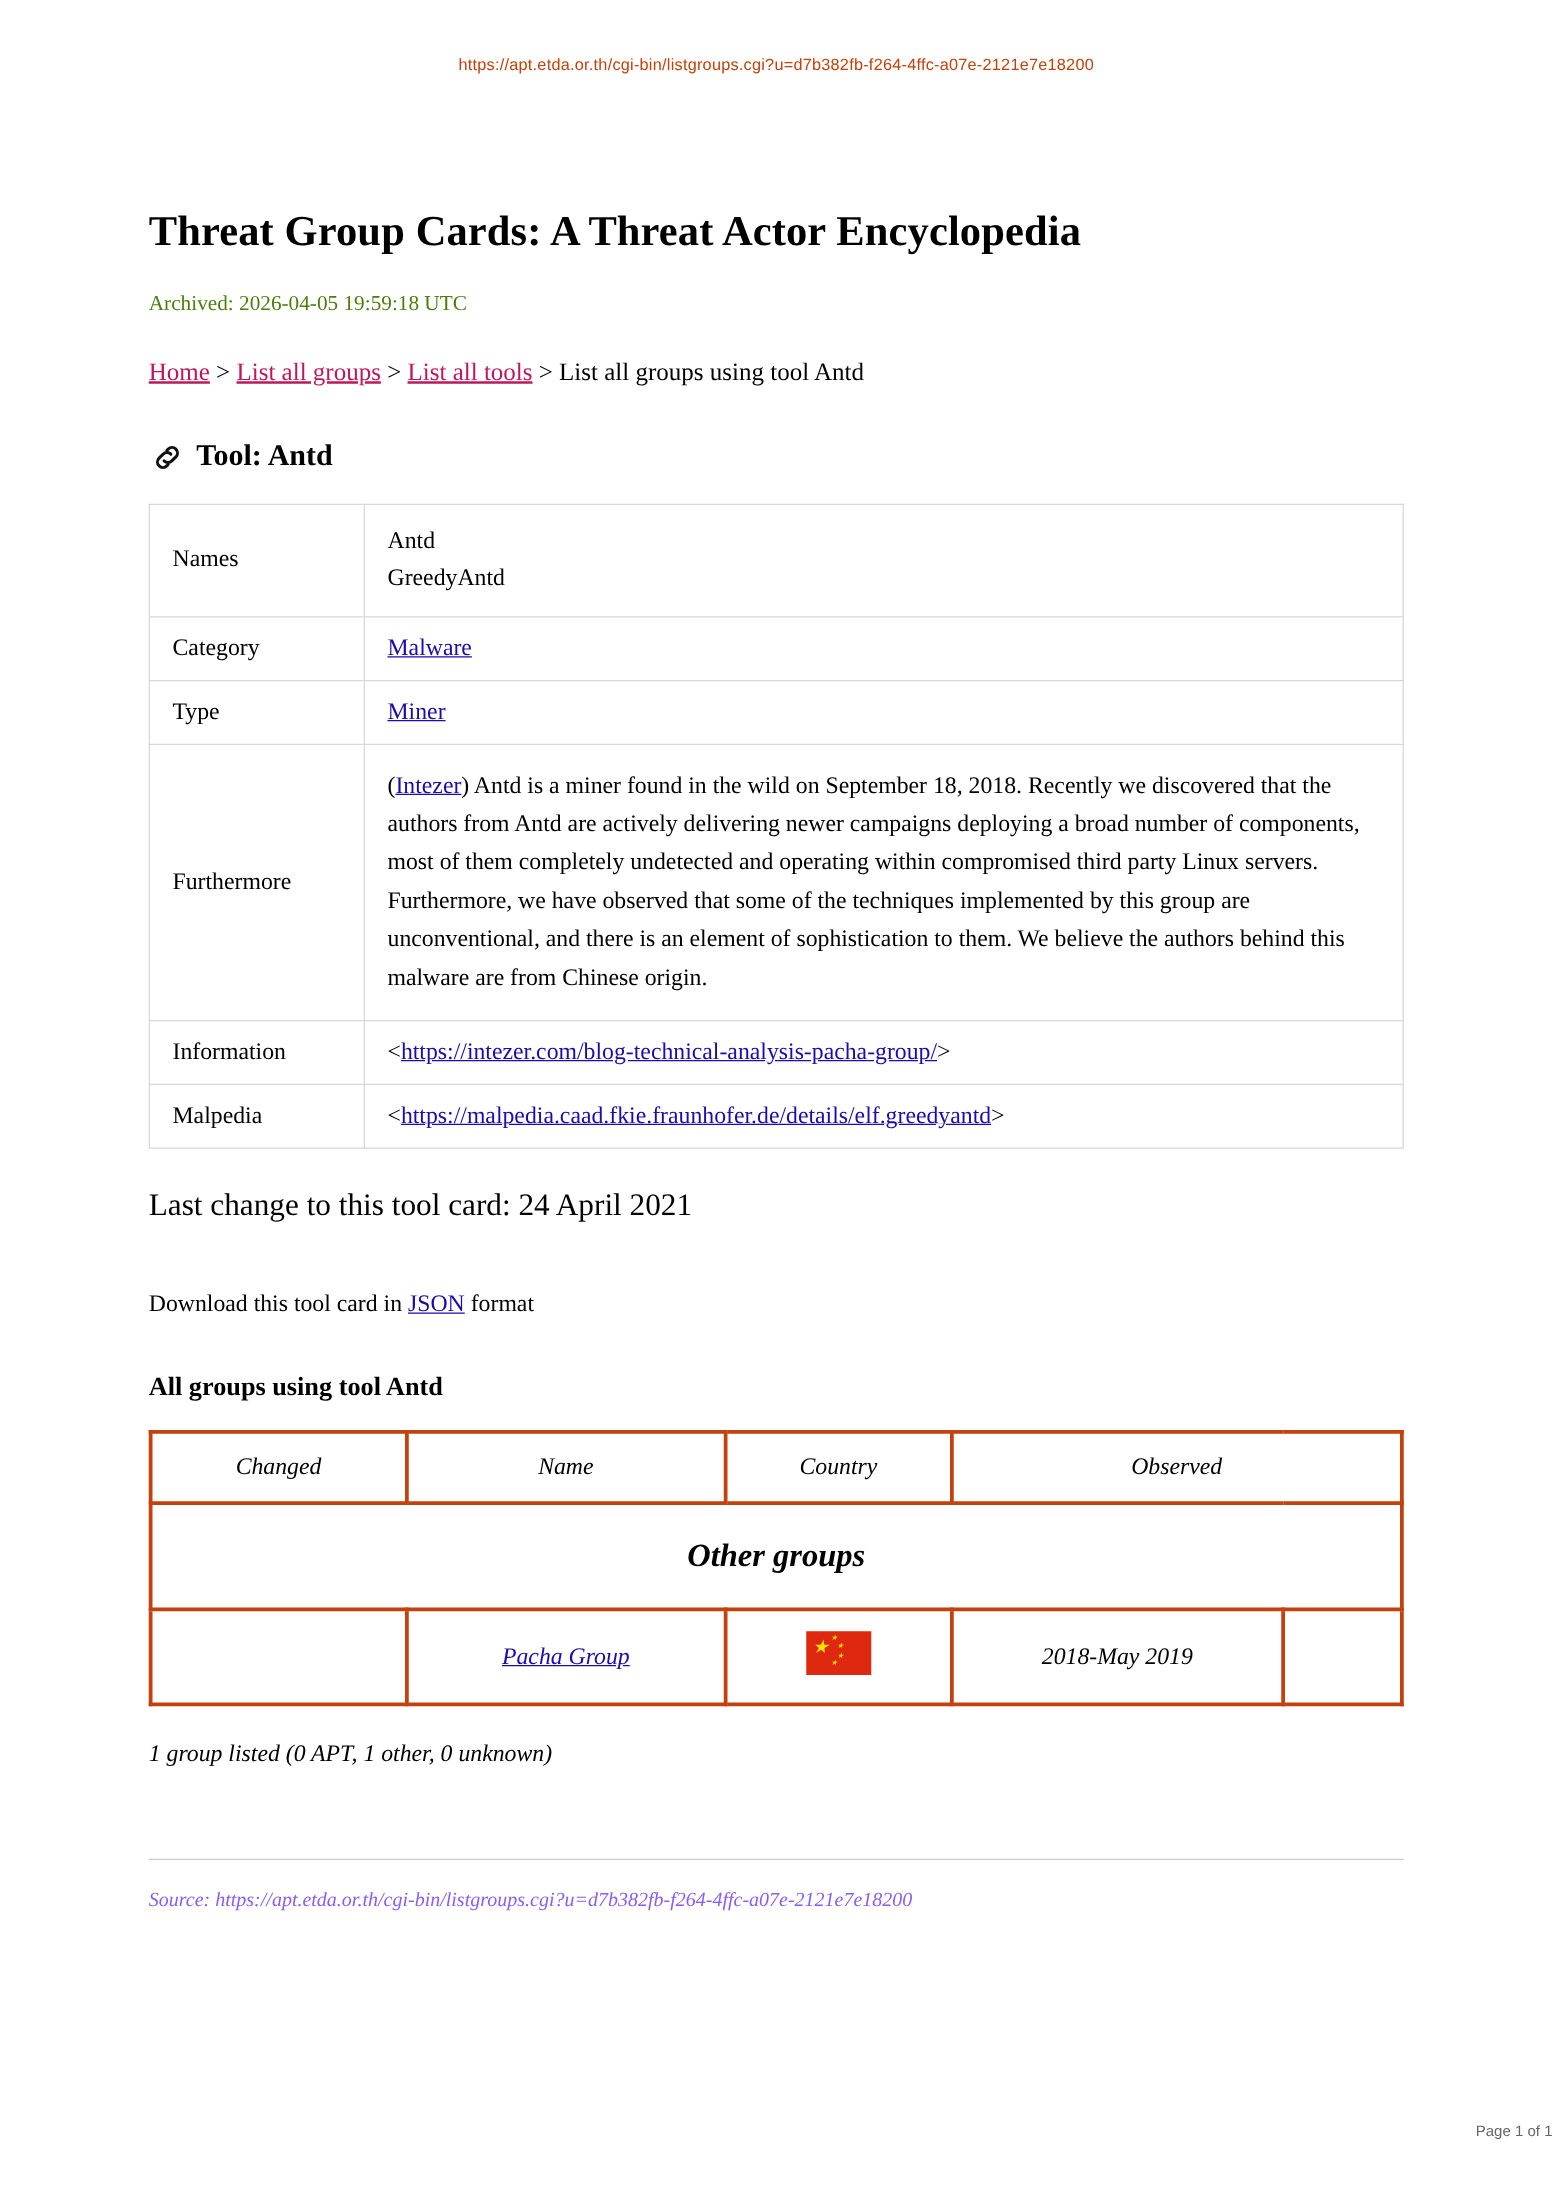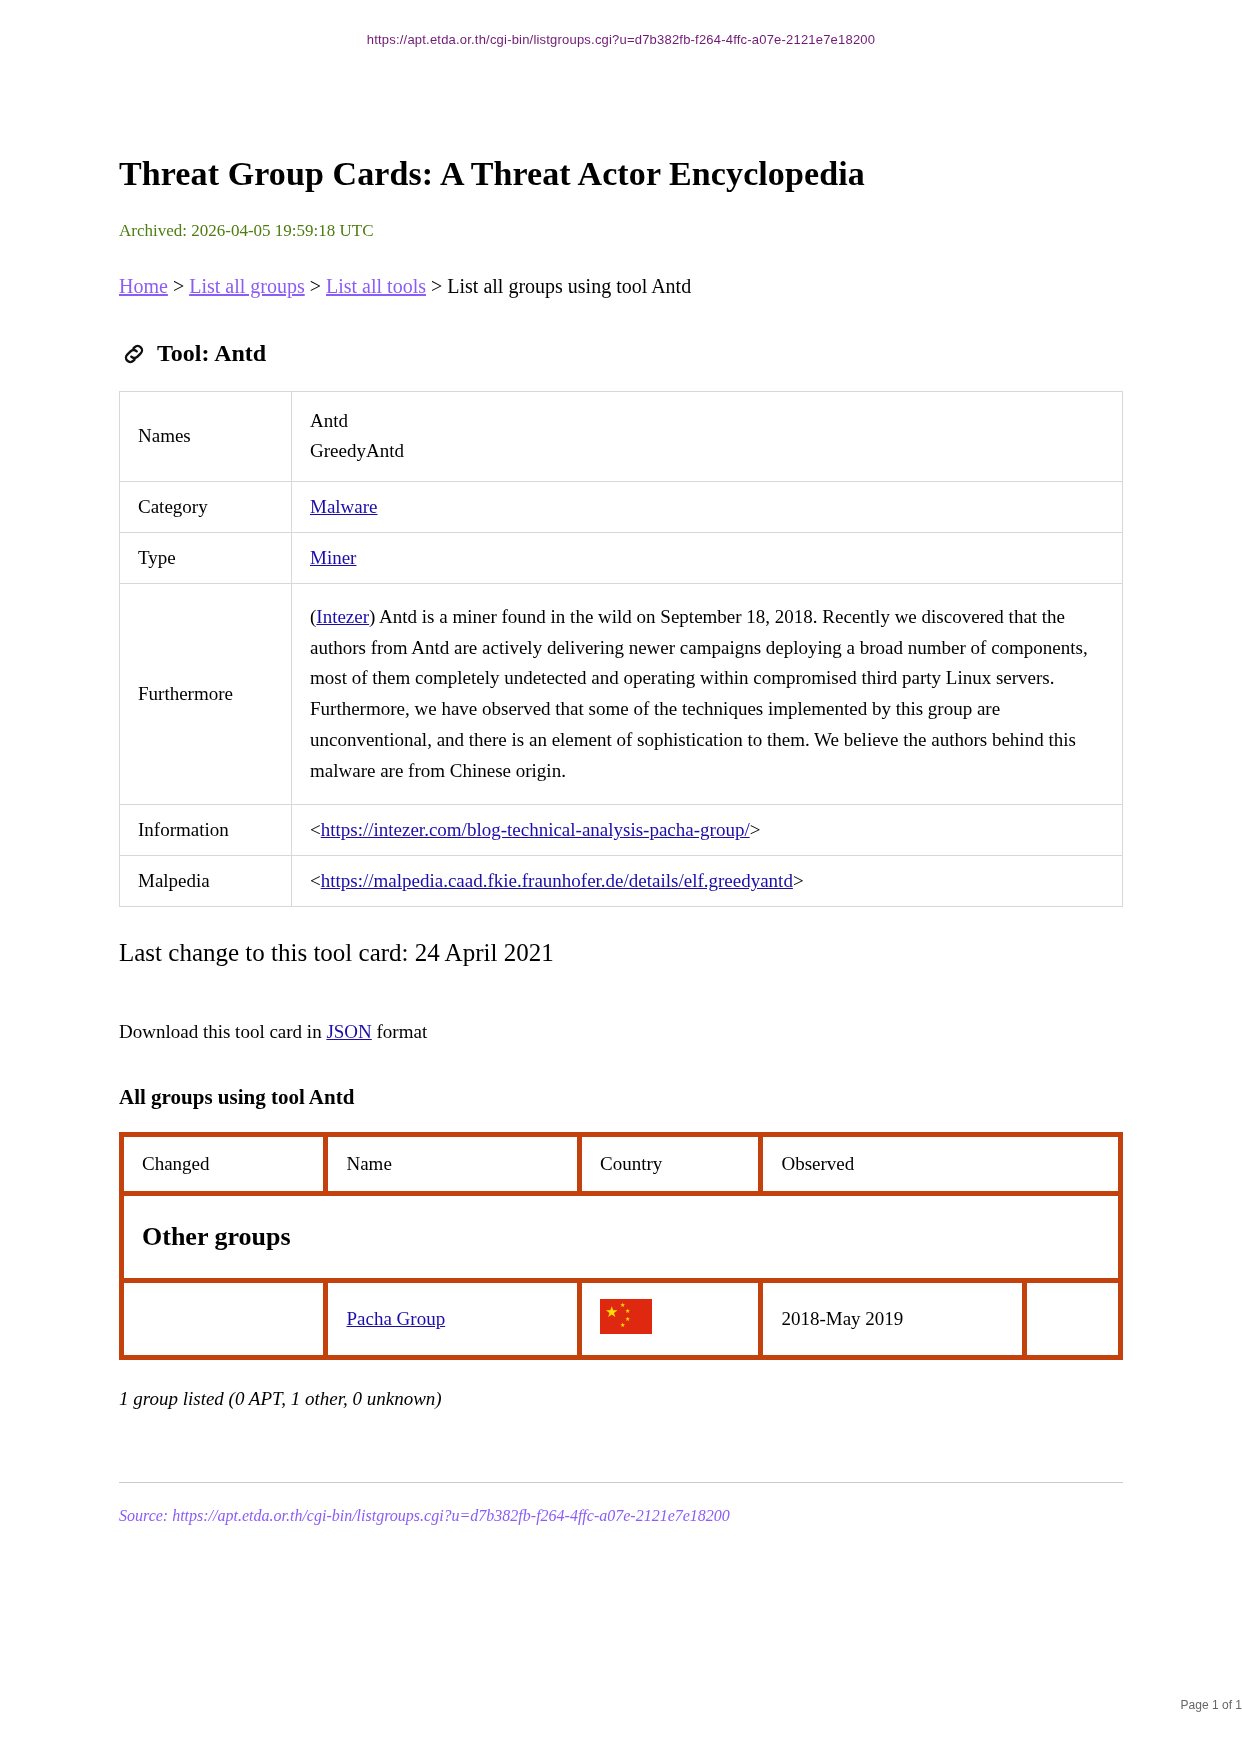--- a/index.html
+++ b/index.html
@@ -17,22 +17,22 @@
   .page {
     width: 1242px;
     min-height: 1756px;
     box-sizing: border-box;
     position: relative;
   }
   .header-url {
     text-align: center;
     font-family: "Liberation Sans", sans-serif;
     font-size: 13px;
-    color: #701a75;
-    padding-top: 32px;
+    color: #c2410c;
+    padding-top: 44px;
     letter-spacing: 0.2px;
   }
   .content {
     margin: 0 auto;
     width: 1004px;
     padding-top: 108px;
   }
   h1.doc-title {
     font-family: "Liberation Serif", serif;
     font-size: 34px;
@@ -44,21 +44,21 @@
     font-family: "Liberation Serif", serif;
     font-size: 17px;
     color: #4d7c0f;
     margin-top: 28px;
   }
   .breadcrumb {
     font-size: 20px;
     margin-top: 34px;
   }
   .breadcrumb a {
-    color: #8b5cf6;
+    color: #be185d;
   }
   .tool-heading {
     margin-top: 42px;
     font-size: 24px;
     font-weight: bold;
     display: flex;
     align-items: center;
     gap: 8px;
   }
   .link-icon {
@@ -105,25 +105,26 @@
   h2.groups-title {
     font-size: 21px;
     font-weight: bold;
     margin-top: 42px;
     margin-bottom: 0;
   }
   table.groups {
     margin-top: 22px;
   }
   table.groups td, table.groups th {
-    border: 5px solid #c2410c;
+    border: 3px solid #c2410c;
     padding: 16px 18px;
     font-weight: normal;
-    text-align: left;
+    text-align: center;
     font-size: 19px;
+    font-style: italic;
   }
   table.groups th { font-size: 19px; }
   .col-changed { width: 190px; }
   .col-name { width: 258px; }
   .col-country { width: 162px; }
   .col-observed { width: 272px; }
   .col-extra { width: 70px; }
   .othergroups-cell {
     padding: 26px 18px 26px 18px !important;
   }

